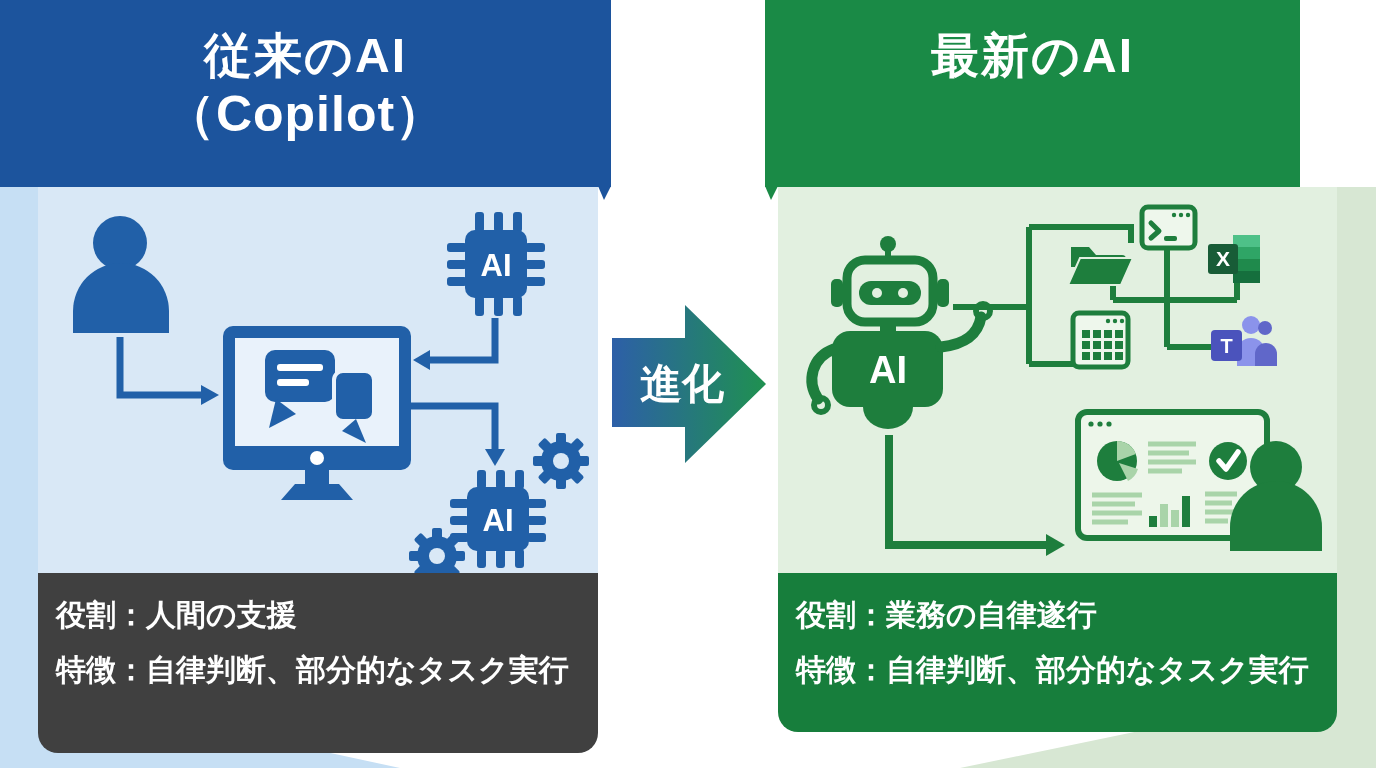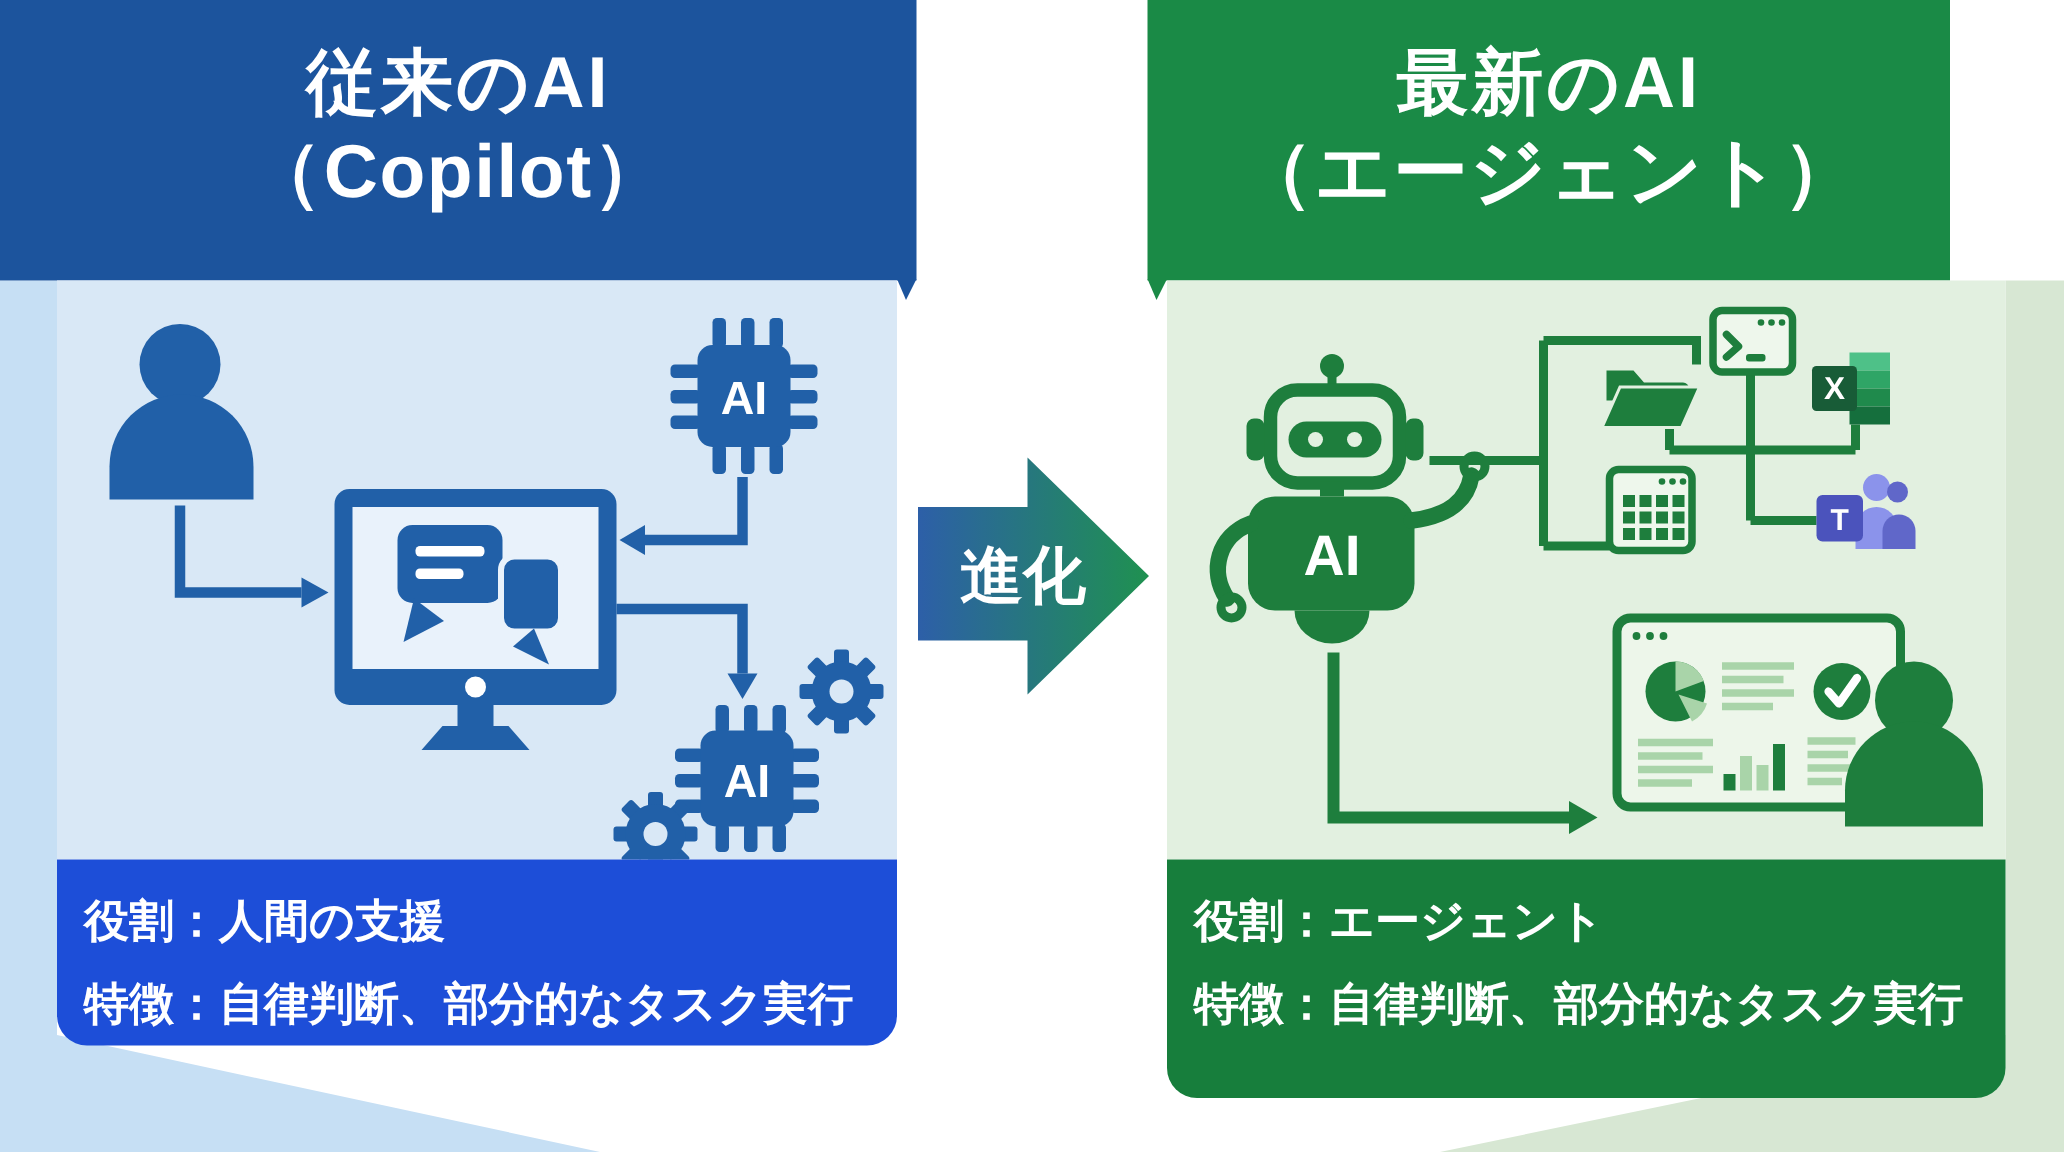--- a/index.html
+++ b/index.html
@@ -13,21 +13,21 @@
   .hdr .t1{font-size:48px;line-height:60px;letter-spacing:2px;}
   .hdr .t2{font-size:50px;line-height:56px;letter-spacing:1px;}
   .hdr-blue{left:0;top:0;width:611px;height:187px;background:#1c549d;}
   .hdr-green{left:765px;top:0;width:535px;height:187px;background:#1a8a46;}
   .panel{z-index:1;}
   .panel-blue{left:38px;top:187px;width:560px;height:386px;background:#d9e8f6;}
   .panel-green{left:778px;top:187px;width:559px;height:386px;background:#e2f0e0;}
   .ftr{z-index:1;color:#fff;font-weight:bold;padding:26px 14px 0 18px;
        border-radius:0 0 20px 20px;}
   .ftr p{margin:0 0 23px 0;font-size:30px;line-height:32px;white-space:nowrap;}
-  .ftr-blue{left:38px;top:573px;width:560px;height:124px;background:#1d4ed8;}
+  .ftr-blue{left:38px;top:573px;width:560px;height:180px;background:#404040;}
   .ftr-green{left:778px;top:573px;width:559px;height:159px;background:#177e3c;}
   .fold{z-index:1;}
   .evo{left:610px;top:300px;z-index:1;}
   .evo text, .panel text{font-family:"Liberation Sans","DejaVu Sans",sans-serif;font-weight:bold;}
 </style>
 </head>
 <body>
 
 <div class="canvas">
 
@@ -154,21 +154,20 @@
         <stop offset="0" stop-color="#2d5fa8"></stop>
         <stop offset="1" stop-color="#1f9150"></stop>
       </linearGradient>
     </defs>
     <path d="M2,38 H75 V5 L156,84 L75,163 V127 H2 Z" fill="url(#evoGrad)"></path>
     <text x="72" y="98" font-size="42" text-anchor="middle" fill="#ffffff">進化</text>
   </svg>
 
   <header class="abs hdr hdr-green">
     <div class="t1">最新のAI</div>
-    <div class="t2">（エージェント）</div>
   </header>
   <svg class="abs fold" style="left:764px;top:186px;" width="18" height="15">
     <polygon points="1,0 14,0 7,14" fill="#1a8a46"></polygon>
   </svg>
 
   <div class="abs panel panel-green">
     <svg width="559" height="386" viewBox="0 0 559 386">
 
       <g fill="#1e7e3d">
         <circle cx="110" cy="57" r="8"></circle>
@@ -299,17 +298,17 @@
         </g>
         <g fill="#1e7e3d">
           <circle cx="498" cy="280" r="26"></circle>
           <path d="M452,364 v-24 a46,46 0 0 1 92,0 v24 z"></path>
         </g>
       </g>
     </svg>
   </div>
 
   <footer class="abs ftr ftr-green">
-    <p>役割：エージェント</p>
+    <p>役割：業務の自律遂行</p>
     <p>特徴：自律判断、部分的なタスク実行</p>
   </footer>
 
 </div>
 
 </body></html>

